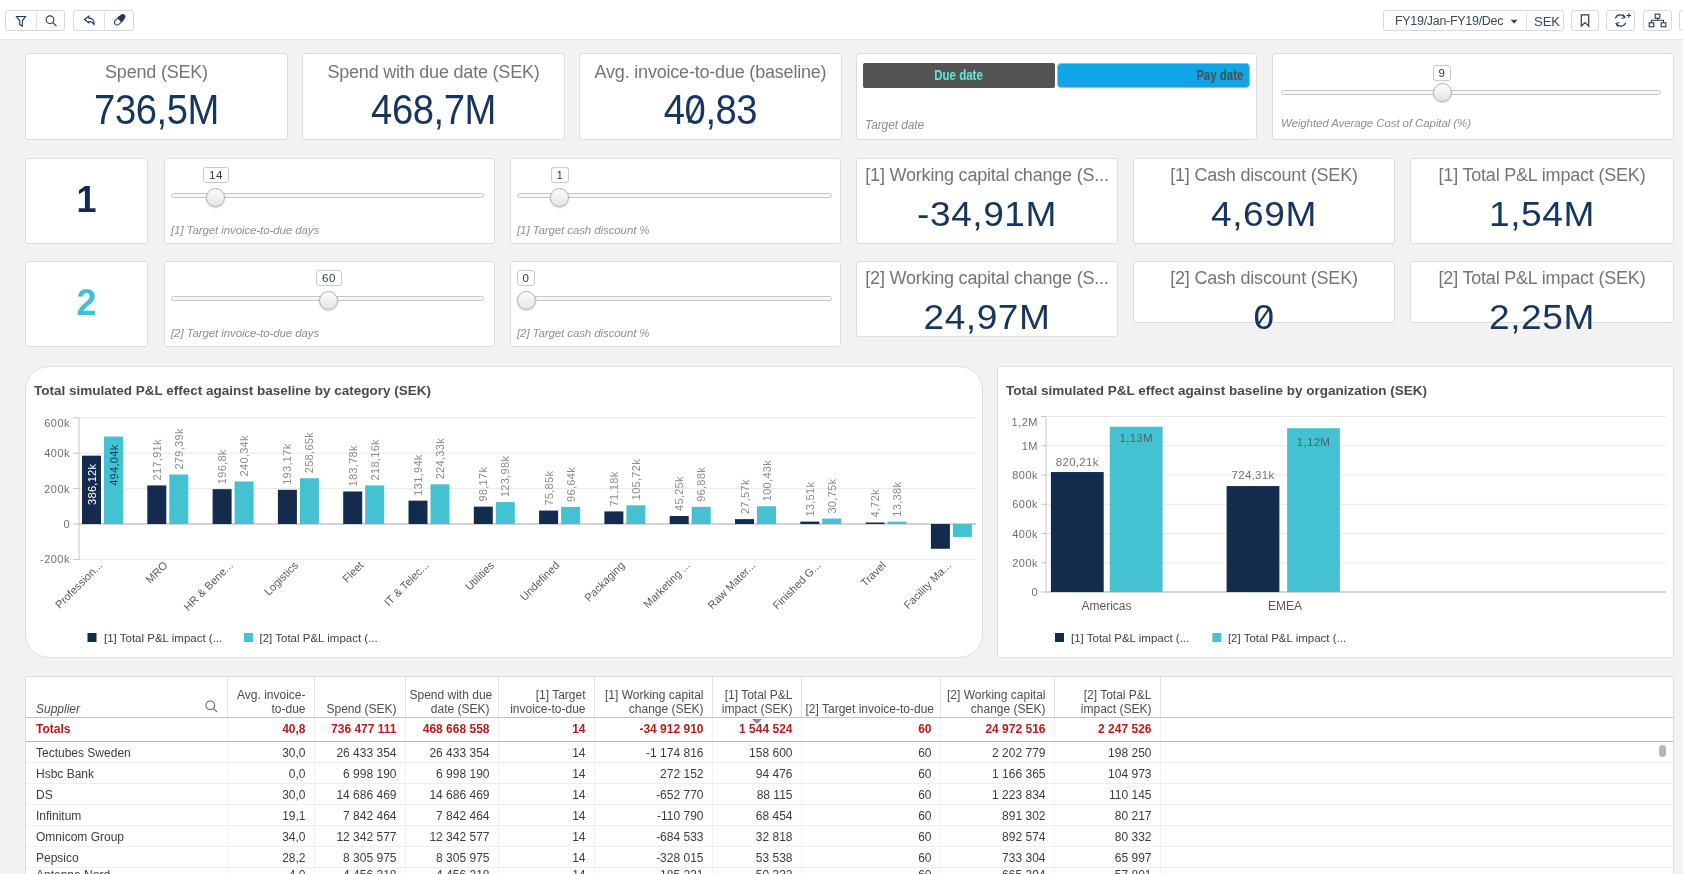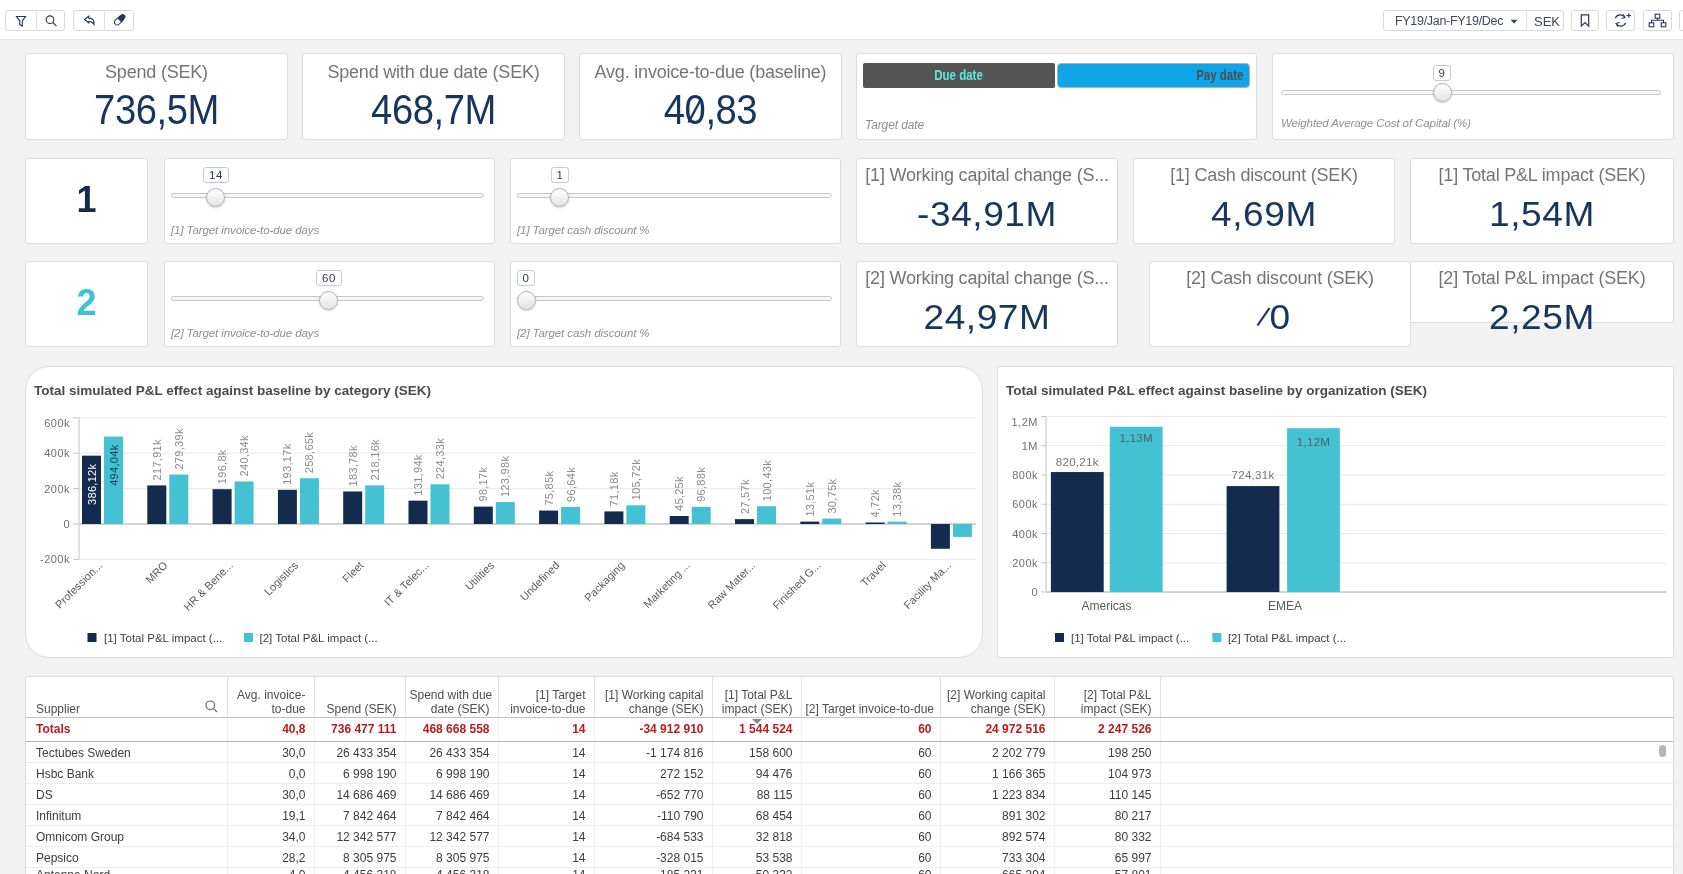--- a/index.html
+++ b/index.html
@@ -151,25 +151,25 @@
   <div class="track" style="left:6px; top:34px; width:313px;"></div>
   <div class="handle" style="left:154px; top:29px;"></div>
   <div class="slab" style="left:6px; top:65px;">[2] Target invoice-to-due days</div>
 </div>
 <div class="card" style="left:510px; top:261px; width:331px; height:86px;">
   <div class="bubble" style="left:6px; top:8px; width:18px;">0</div>
   <div class="track" style="left:6px; top:34px; width:315px;"></div>
   <div class="handle" style="left:6px; top:29px;"></div>
   <div class="slab" style="left:6px; top:65px;">[2] Target cash discount %</div>
 </div>
-<div class="card kpi" style="left:856px; top:261px; width:262px; height:86px;">
+<div class="card kpi" style="left:856px; top:261px; width:262px; height:76px;">
   <div class="t" style="margin-top:6px;">[2] Working capital change (S...</div>
   <div class="v2" style="margin-top:9px;">24,97M</div>
 </div>
-<div class="card kpi" style="left:1133px; top:261px; width:262px; height:86px;margin-left:16px;">
+<div class="card kpi" style="left:1133px; top:261px; width:262px; height:62px;">
   <div class="t" style="margin-top:6px;">[2] Cash discount (SEK)</div>
   <div class="v2" style="margin-top:9px;">0</div>
 </div>
 <div class="card kpi" style="left:1410px; top:261px; width:264px; height:62px;">
   <div class="t" style="margin-top:6px;">[2] Total P&amp;L impact (SEK)</div>
   <div class="v2" style="margin-top:9px;">2,25M</div>
 </div>
 
 <div class="card" style="left:25px; top:366px; width:958px; height:292px;border-radius:24px;">
 <svg id="chart1" width="956" height="290" viewBox="0 0 956 290">
@@ -316,21 +316,21 @@
         <col style="width:96px">
         <col style="width:118px">
         <col style="width:89px">
         <col style="width:139px">
         <col style="width:114px">
         <col style="width:106px">
         <col style="width:513px">
       </colgroup>
       <thead>
         <tr style="height:41px;">
-          <th style="text-align:left; padding-left:10px; position:relative;">Supplier<svg style="position:absolute; right:8px; bottom:4px;" width="15" height="15" viewBox="0 0 15 15">
+          <th style="text-align:left; padding-left:10px; position:relative;font-style:italic;">Supplier<svg style="position:absolute; right:8px; bottom:4px;" width="15" height="15" viewBox="0 0 15 15">
               <g fill="none" stroke="#6e6e6e" stroke-width="1.2">
                 <circle cx="6.3" cy="6.3" r="4.3"></circle>
                 <line x1="9.6" y1="9.6" x2="13" y2="13"></line>
               </g>
             </svg></th>
           <th>Avg. invoice-<br>to-due</th>
           <th>Spend (SEK)</th>
           <th>Spend with due<br>date (SEK)</th>
           <th>[1] Target<br>invoice-to-due</th>
           <th>[1] Working capital<br>change (SEK)</th>

